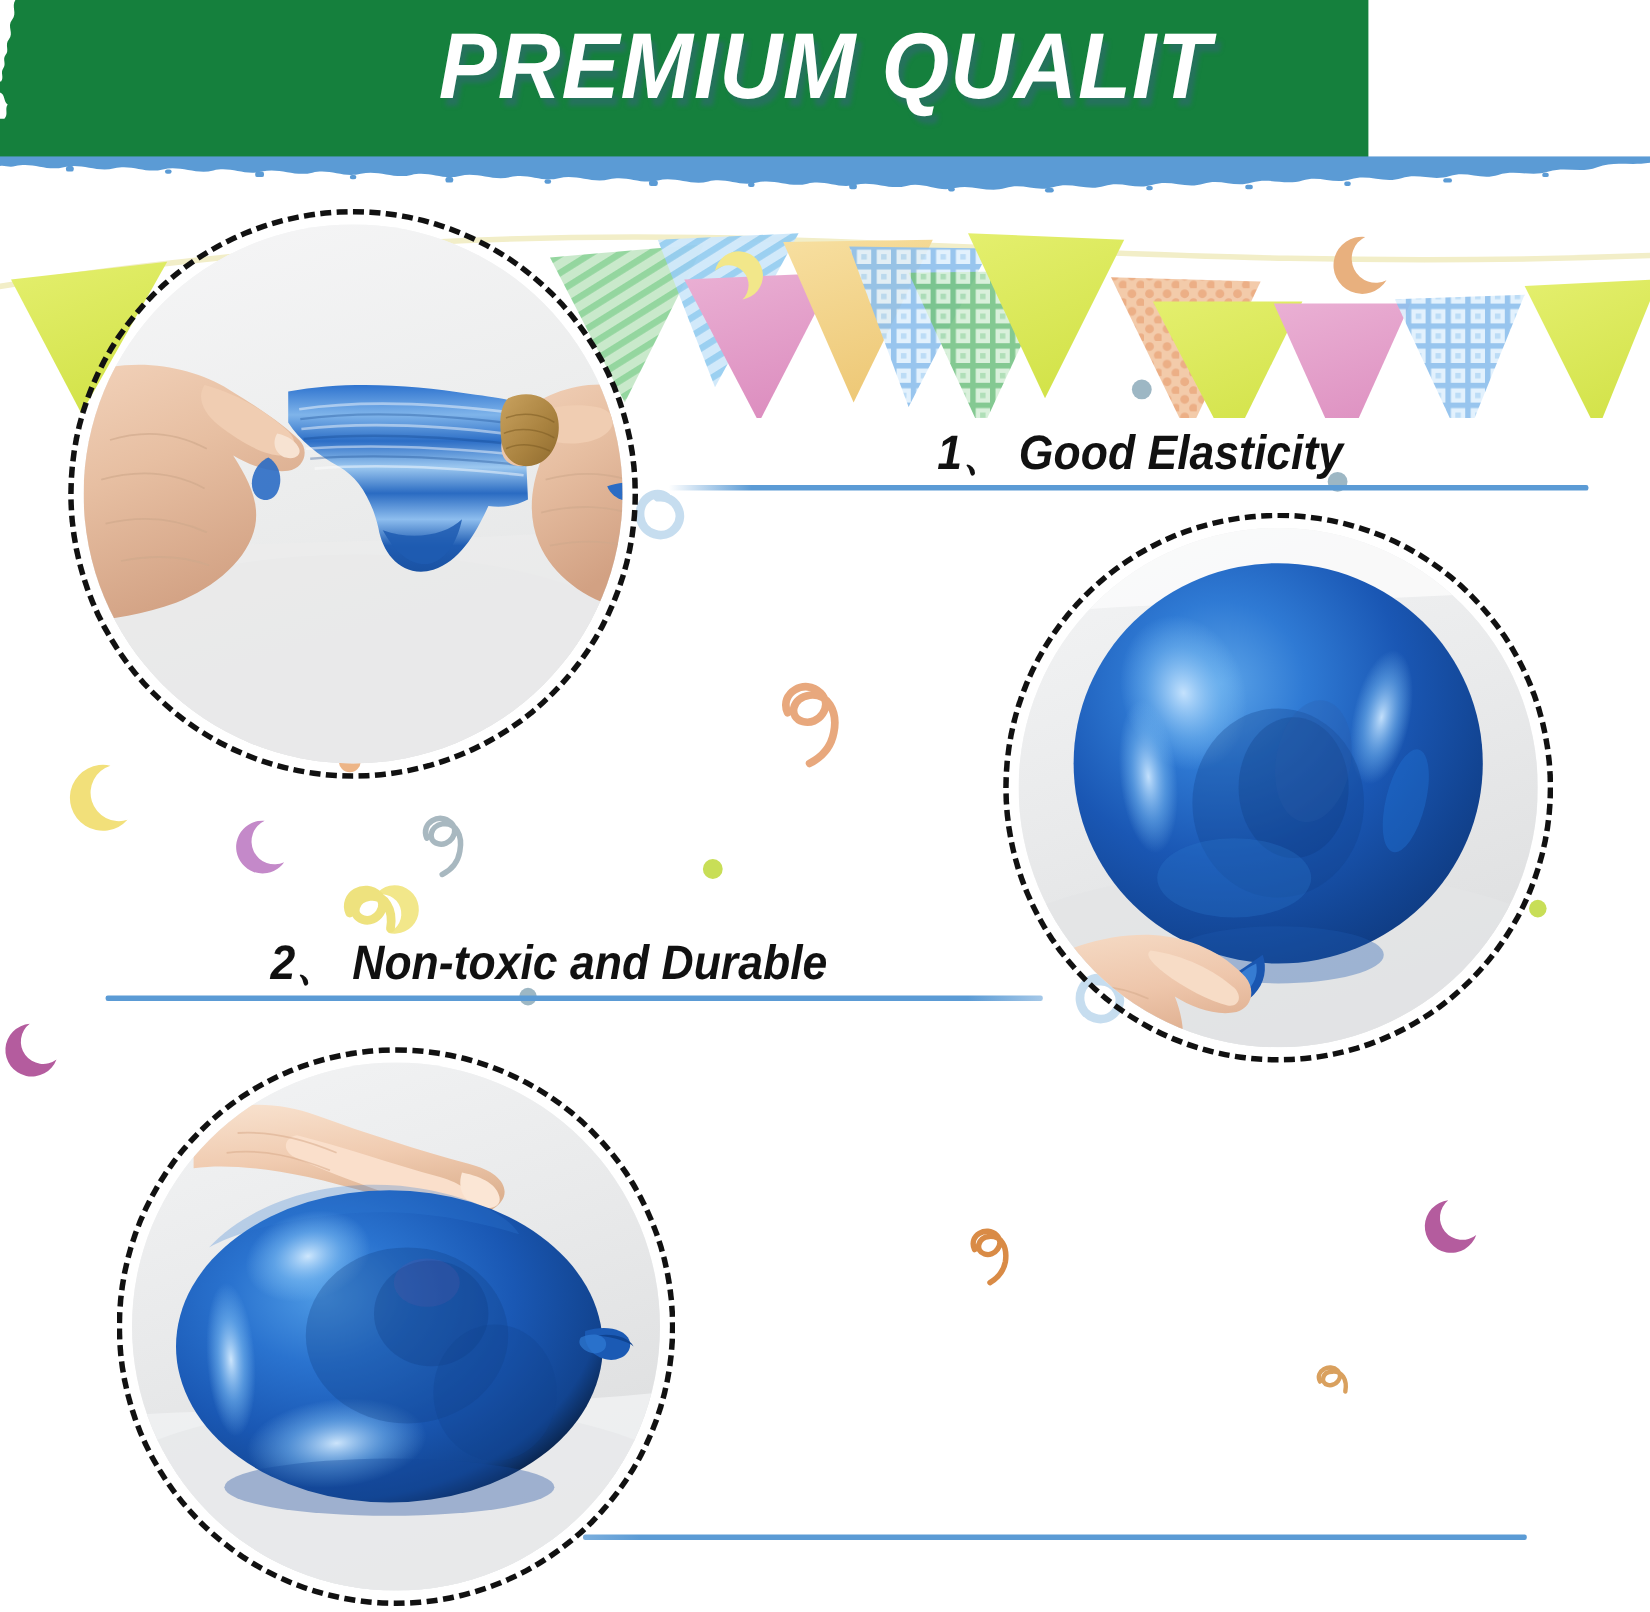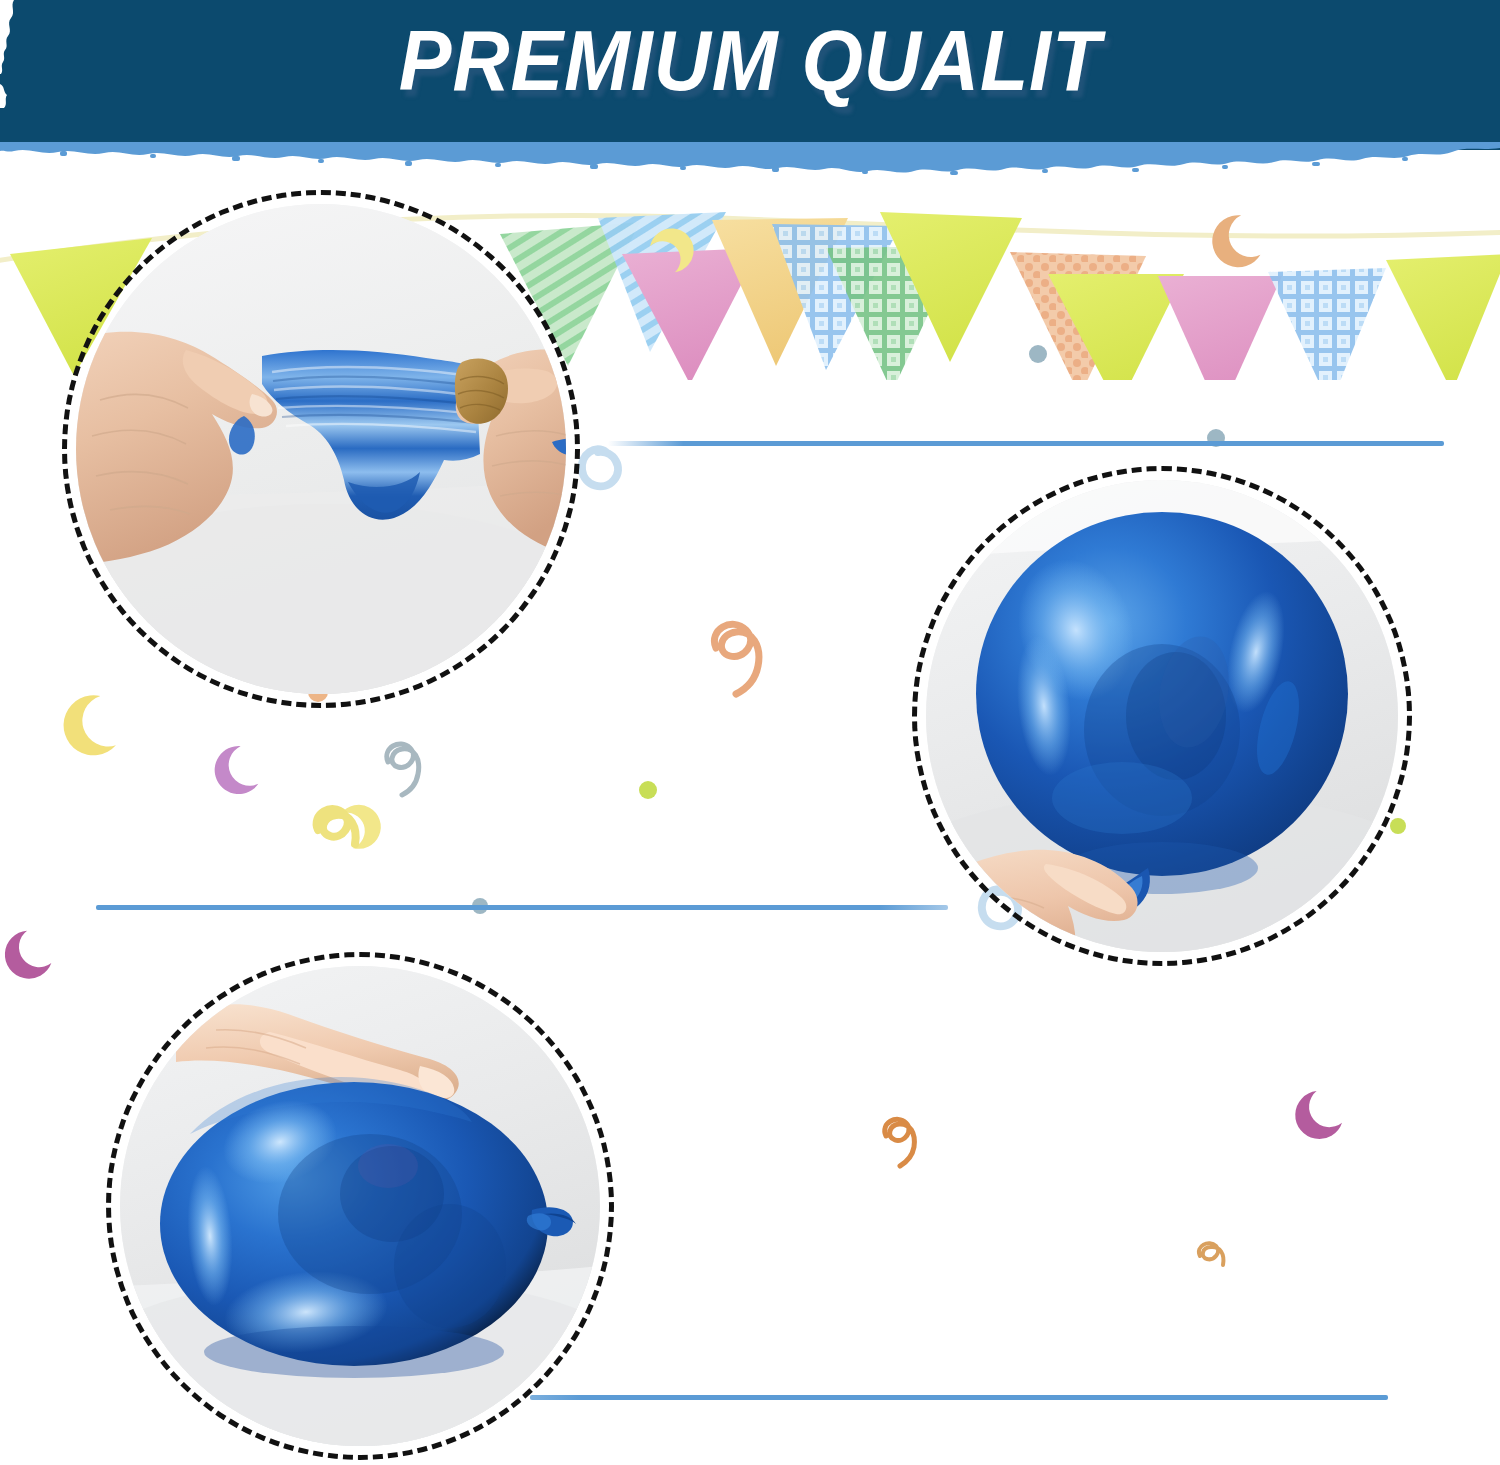--- a/index.html
+++ b/index.html
@@ -17,23 +17,23 @@
     height: 1465px;
     background: #ffffff;
     overflow: hidden;
   }
 
   
   .banner {
     position: absolute;
     left: 0;
     top: 0;
-    width: 1500px;
+    width: 1244px;
     height: 150px;
-    background: #0c4a6e;
+    background: #15803d;
     overflow: visible;
   }
   .banner-torn {
     position: absolute;
     left: 0;
     bottom: -26px;
     width: 1500px;
     height: 34px;
     pointer-events: none;
   }
@@ -418,20 +418,23 @@
           <path d="M384,176 C398,170 416,172 428,180"></path>
           <path d="M382,190 C396,184 414,186 428,194"></path>
           <path d="M384,204 C396,198 412,200 424,206"></path>
         </g>
 
         <path d="M476,238 C488,234 500,234 500,234 L500,252 C490,252 480,248 476,238 Z" fill="#2b6cc4"></path>
       </svg>
     </div>
   </div>
 
+  <div class="feature" style="left:852px; top:388px;">
+    <div class="feature-text">1、 Good Elasticity</div>
+  </div>
   <div class="feature-rule" style="position:absolute; left:608px; top:441px; width:836px;
               background:linear-gradient(to right, rgba(91,155,213,0) 0%, #5b9bd5 9%, #5b9bd5 100%);"></div>
 
   <div class="dash-ring" style="left:912px; top:466px; width:500px; height:500px;"></div>
   <div class="photo-circle" style="left:926px; top:480px; width:472px; height:472px;">
     <div class="photo-inner">
       <svg class="fill-svg" viewBox="0 0 472 472" preserveAspectRatio="xMidYMid slice">
         <defs>
           <linearGradient id="bgGray2" x1="0" y1="0" x2="0.35" y2="1">
             <stop offset="0%" stop-color="#f4f5f6"></stop>
@@ -485,20 +488,23 @@
                  C174,430 150,418 132,404 C122,396 114,388 120,384 Z" fill="#f7dcc6"></path>
         <g stroke="#d5ab8c" stroke-width="1.5" fill="none" opacity="0.55">
           <path d="M18,424 C52,412 88,414 118,428"></path>
           <path d="M14,452 C50,442 86,444 116,456"></path>
           <path d="M30,476 C62,468 94,470 120,478"></path>
         </g>
       </svg>
     </div>
   </div>
 
+  <div class="feature" style="left:246px; top:852px;">
+    <div class="feature-text">2、 Non-toxic and Durable</div>
+  </div>
   <div class="feature-rule" style="position:absolute; left:96px; top:905px; width:852px;
               background:linear-gradient(to right, #5b9bd5 0%, #5b9bd5 92%, rgba(91,155,213,0.55) 100%);"></div>
 
   <div class="dash-ring" style="left:106px; top:952px; width:508px; height:508px;"></div>
   <div class="photo-circle" style="left:120px; top:966px; width:480px; height:480px;">
     <div class="photo-inner">
       <svg class="fill-svg" viewBox="0 0 480 480" preserveAspectRatio="xMidYMid slice">
         <defs>
           <linearGradient id="bgGray3" x1="0" y1="0" x2="0.35" y2="1">
             <stop offset="0%" stop-color="#f3f4f5"></stop>

